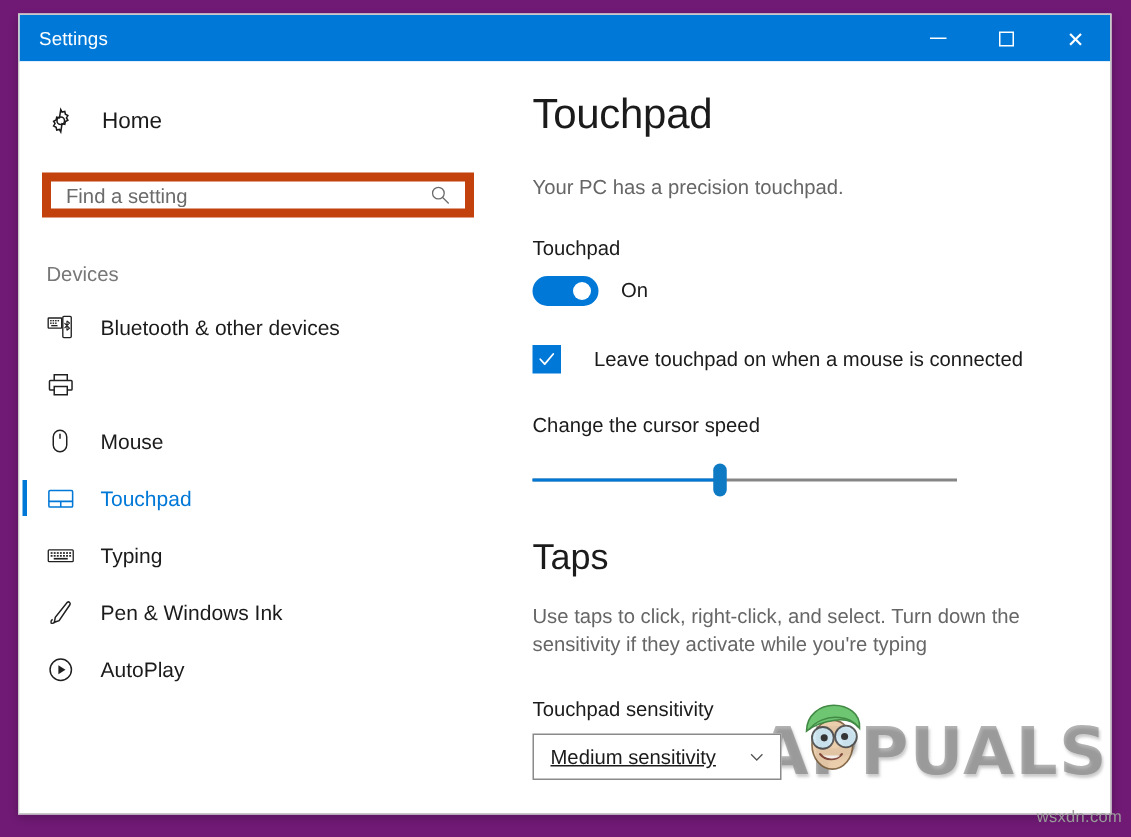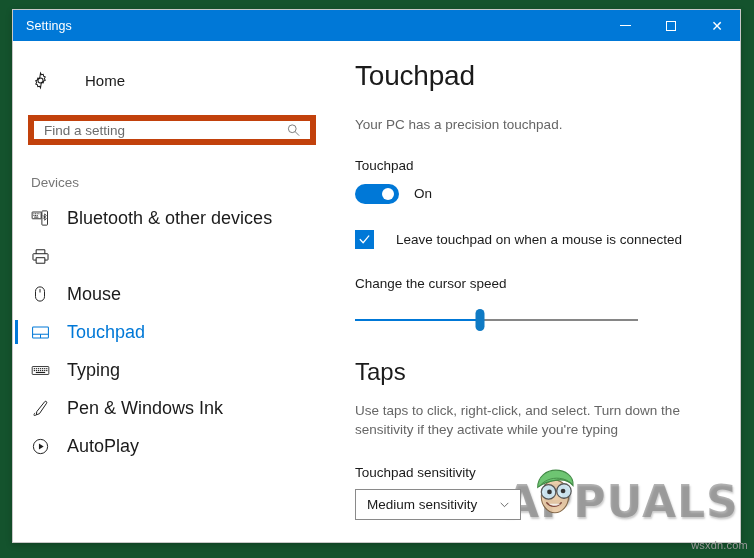--- a/index.html
+++ b/index.html
@@ -9,21 +9,21 @@
     height: 558px;
     background: #ffffff;
     font-family: "Liberation Sans", sans-serif;
     overflow: hidden;
   }
 
   #root {
     position: relative;
     width: 754px;
     height: 558px;
-    background: #14532d;
+    background: #701a75;
   }
 
   
   .window {
     position: absolute;
     left: 12px;
     top: 9px;
     width: 729px;
     height: 534px;
     background: #ffffff;
@@ -99,21 +99,21 @@
     display: flex;
     align-items: center;
     height: 36px;
     padding-left: 18px;
     box-sizing: border-box;
   }
   .home-row .ic { width: 30px; display:flex; align-items:center; }
   .home-label {
     font-size: 15px;
     color: #1b1b1b;
-    margin-left: 24px;
+    margin-left: 7px;
   }
 
   .searchbox {
     position: relative;
     margin: 17px 0 0 15px;
     width: 288px;
     height: 30px;
     border: 6px solid #c2410c;
     box-sizing: border-box;
     display: flex;
@@ -160,21 +160,21 @@
     color: #1b1b1b;
   }
   .nav-item .ic {
     width: 30px;
     display: flex;
     align-items: center;
     justify-content: flex-start;
     color: #202020;
   }
   .nav-item .lbl {
-    font-size: 18px;
+    font-size: 14px;
     margin-left: 6px;
     white-space: nowrap;
   }
   .nav-item.selected { color: #0078d7; }
   .nav-item.selected .ic { color: #0078d7; }
   .nav-item.selected .lbl { color: #0078d7; }
   .nav-item .accent {
     position: absolute;
     left: 2px;
     top: 7px;
@@ -327,20 +327,21 @@
     justify-content: space-between;
     padding: 0 9px 0 11px;
     background: #ffffff;
     position: relative;
     z-index: 3;
   }
   .dropdown .val {
     font-size: 13.5px;
     color: #1b1b1b;
     white-space: nowrap;
+    text-decoration: underline;
   }
   .dropdown .chev { display: flex; color: #444; }
 
   
   .wm-appuals {
     position: absolute;
     left: 492px;
     top: 452px;
     width: 250px;
     height: 74px;

